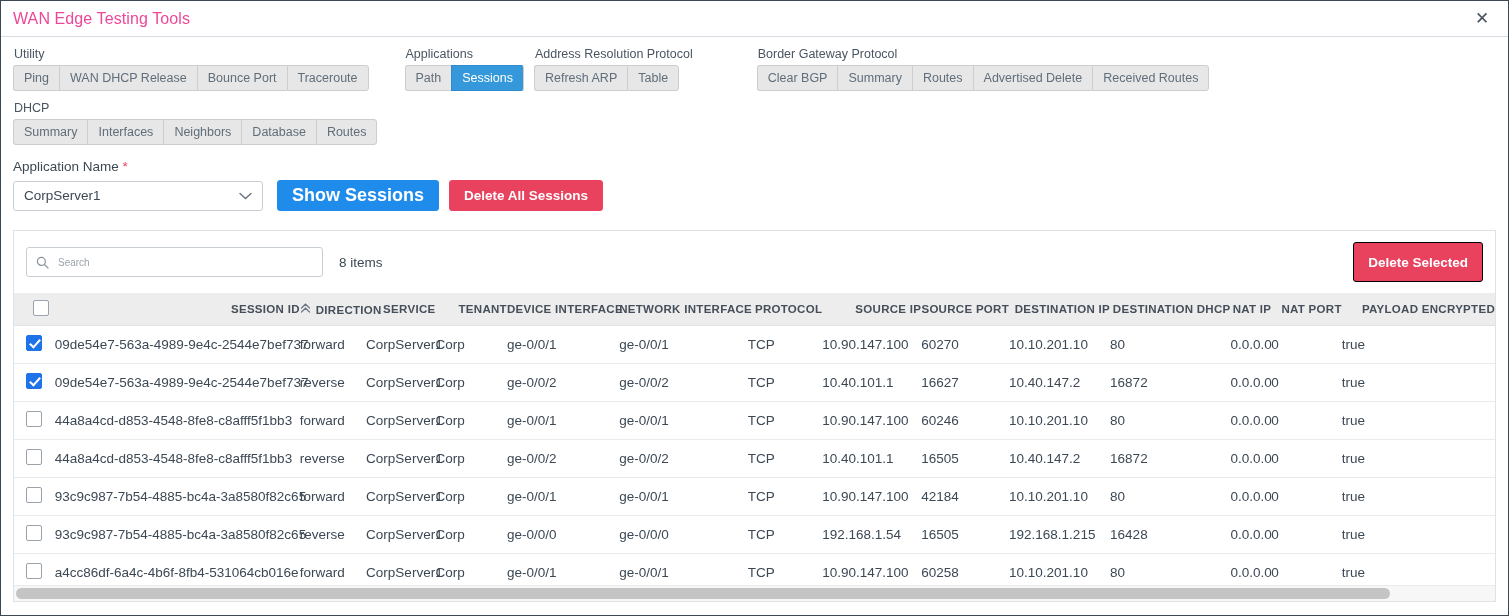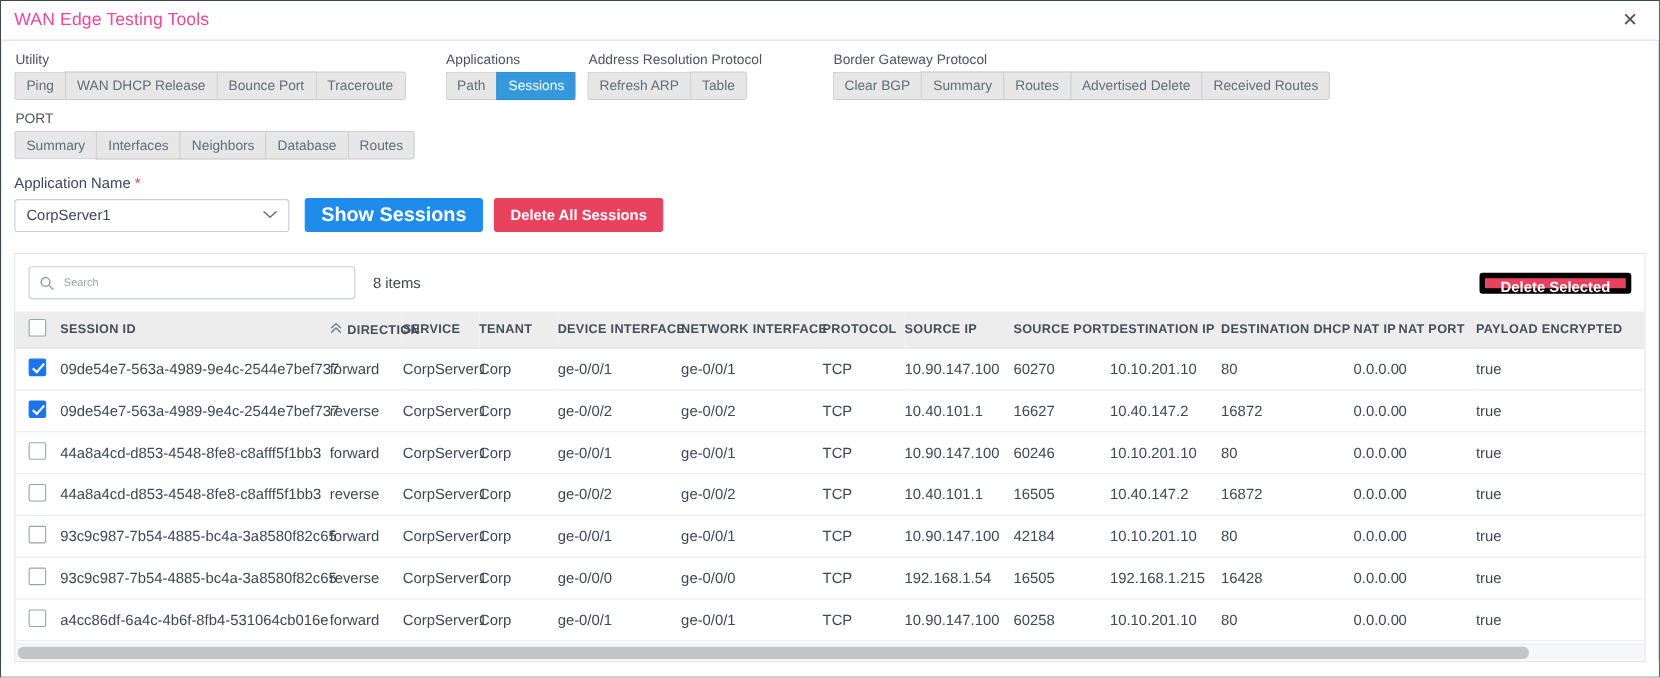--- a/index.html
+++ b/index.html
@@ -129,36 +129,36 @@
     font-size: 10px; color: #3c4854;
     font-family: "Liberation Sans", sans-serif;
     background: transparent;
   }
   .search-input::placeholder { color: #9aa2ab; }
   .items-count {
     margin-left: 16px; font-size: 13.5px; color: #3c4854;
   }
   .spacer { flex: 1; }
   .del-sel-btn {
-    background: #e8425e; border: 5px solid #000000; color: #fff;
+    background: #e8425e; border: 1px solid #000000; color: #fff;
     font-weight: bold; font-size: 13.5px;
     font-family: "Liberation Sans", sans-serif;
-    height: 19px; padding: 0 14px; border-radius: 3px; cursor: pointer;
+    height: 40px; padding: 0 14px; border-radius: 3px; cursor: pointer;
   }
   .table-scroll {
     flex: 1;
     overflow: hidden;
     position: relative;
   }
   table { border-collapse: collapse; width: 100%; table-layout: fixed; }
   thead th {
     background: #ededed;
     font-size: 11.5px; font-weight: bold; color: #454f5a;
     letter-spacing: .3px;
-    text-align: left;
+    text-align: right;
     padding: 7px 0 7px 0;
     height: 26px;
     border-bottom: 1px solid #dfe3e7;
     white-space: nowrap;
     vertical-align: middle;
   }
   tbody td {
     font-size: 13.5px; color: #3c4854;
     padding: 9px 0;
     border-bottom: 1px solid #e9ecef;
@@ -264,21 +264,21 @@
             <button class="seg-btn">Routes</button>
             <button class="seg-btn">Advertised Delete</button>
             <button class="seg-btn">Received Routes</button>
           </div>
         </div>
 
       </div>
 
       <div class="btn-row row2">
         <div class="group g-utility">
-          <div class="group-label">PORT</div>
+          <div class="group-label">DHCP</div>
           <div class="btn-set">
             <button class="seg-btn">Summary</button>
             <button class="seg-btn">Interfaces</button>
             <button class="seg-btn">Neighbors</button>
             <button class="seg-btn">Database</button>
             <button class="seg-btn">Routes</button>
           </div>
         </div>
       </div>
     </div>

